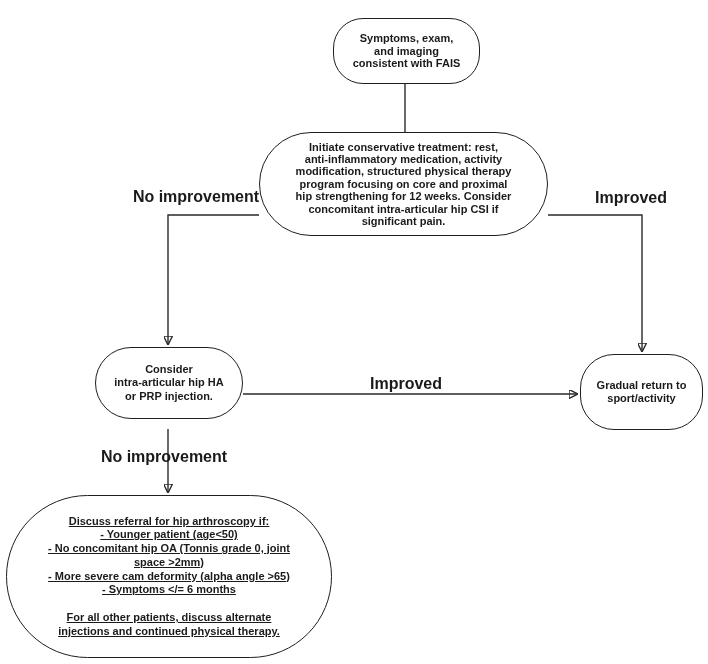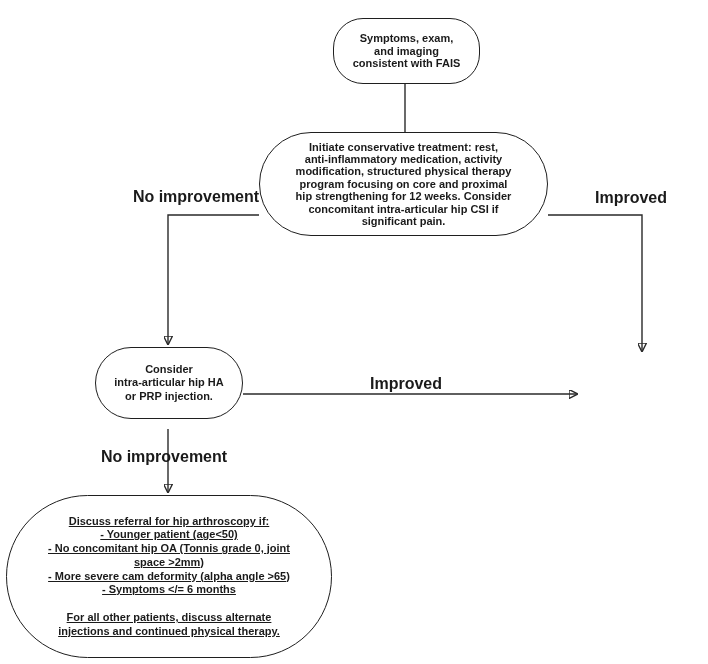--- a/index.html
+++ b/index.html
@@ -106,20 +106,22 @@
 modification, structured physical therapy
 program focusing on core and proximal
 hip strengthening for 12 weeks. Consider
 concomitant intra-articular hip CSI if
 significant pain.</div>
 
   <div class="node node-injection">Consider
 intra-articular hip HA
 or PRP injection.</div>
 
+  <div class="node node-return">Gradual return to
+sport/activity</div>
 
   <div class="node node-arthroscopy">Discuss referral for hip arthroscopy if:
 - Younger patient (age&lt;50)
 - No concomitant hip OA (Tonnis grade 0, joint
 space &gt;2mm)
 - More severe cam deformity (alpha angle &gt;65)
 - Symptoms &lt;/= 6 months
 
 For all other patients, discuss alternate
 injections and continued physical therapy.</div>

